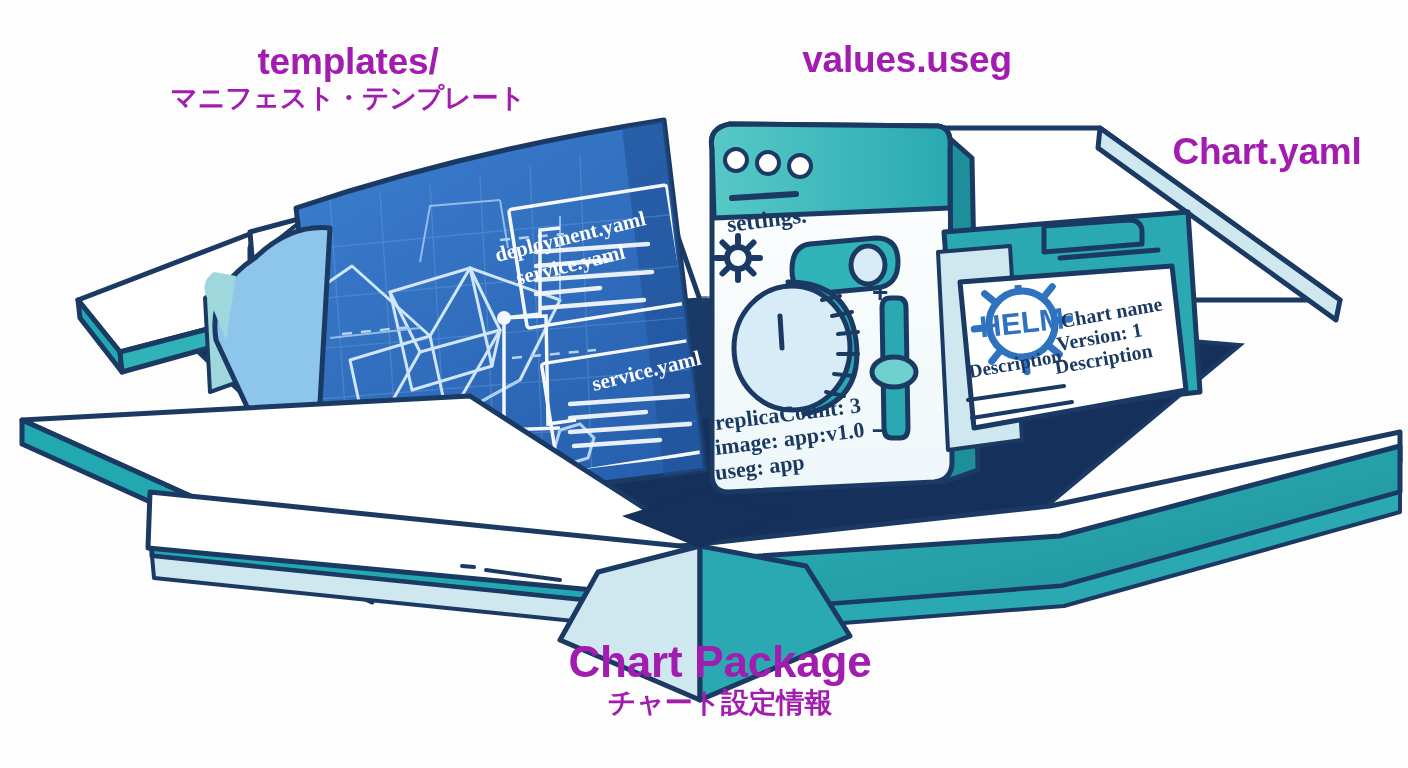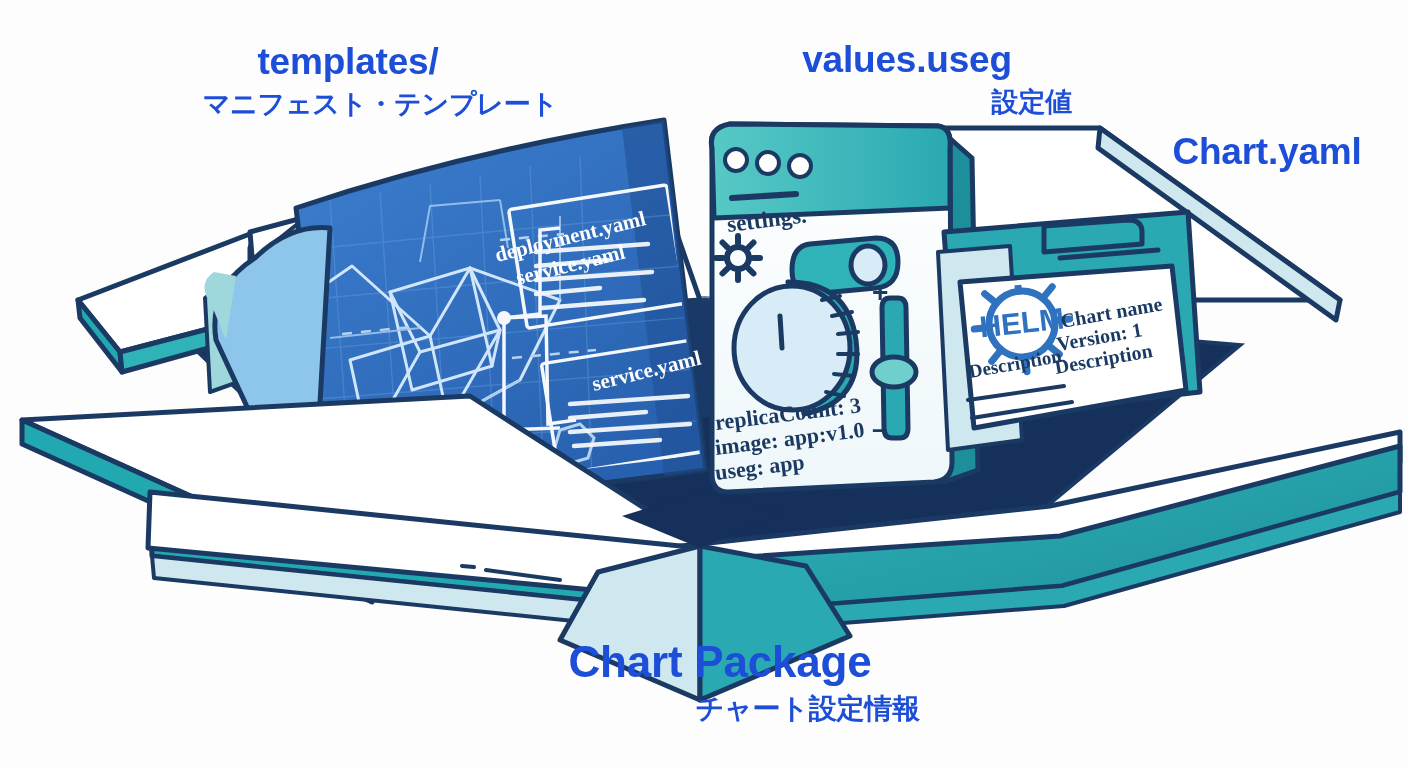--- a/index.html
+++ b/index.html
@@ -1,24 +1,24 @@
 <!DOCTYPE html>
 <html><head>
 <meta charset="utf-8">
 <title>Helm Chart Package Diagram</title>
 <style>
   html,body{margin:0;padding:0;background:#ffffff;}
   body{width:1408px;height:768px;overflow:hidden;
        font-family:"Liberation Sans","DejaVu Sans",sans-serif;}
   #stage{position:relative;width:1408px;height:768px;background:#fdfdfd;}
   svg{display:block;}
-  .lbl{position:absolute;text-align:center;color:#1d4ed8;
+  .lbl{position:absolute;text-align:center;color:#a21caf;
        font-weight:bold;line-height:1.08;letter-spacing:-0.2px;}
   .lbl .en{display:block;font-size:37px;}
-  .lbl .jp{display:block;font-size:27px;margin-top:8px;text-align:right;}
+  .lbl .jp{display:block;font-size:27px;margin-top:2px;}
   #lbl-templates{left:138px;top:42px;width:420px;}
   #lbl-values{left:742px;top:40px;width:330px;}
   #lbl-chartyaml{left:1092px;top:132px;width:350px;}
   #lbl-package{left:520px;top:638px;width:400px;}
   #lbl-package .en{font-size:44px;}
   #lbl-package .jp{font-size:28px;}
 </style>
 </head>
 <body>
 
@@ -299,21 +299,20 @@
   </g>
 </svg>
 
 <div class="lbl" id="lbl-templates">
   <span class="en">templates/</span>
   <span class="jp">マニフェスト・テンプレート</span>
 </div>
 
 <div class="lbl" id="lbl-values">
   <span class="en">values.useg</span>
-  <span class="jp">設定値</span>
 </div>
 
 <div class="lbl" id="lbl-chartyaml">
   <span class="en">Chart.yaml</span>
 </div>
 
 <div class="lbl" id="lbl-package">
   <span class="en">Chart Package</span>
   <span class="jp">チャート設定情報</span>
 </div>

